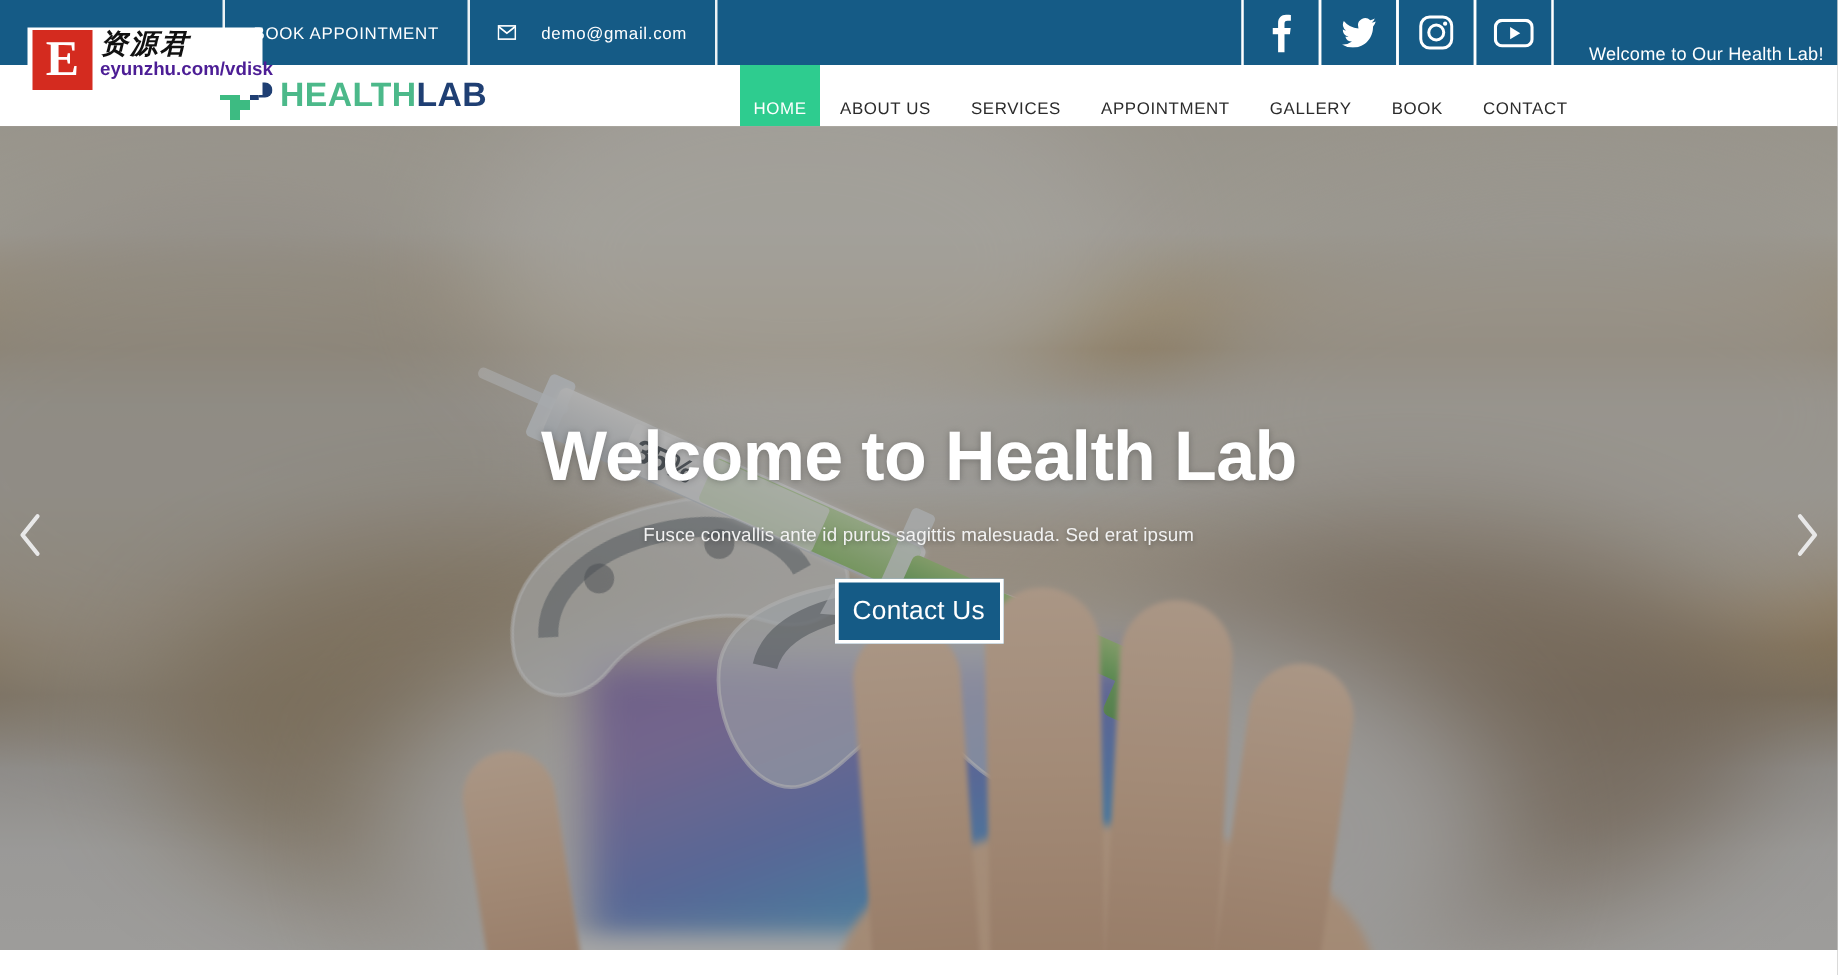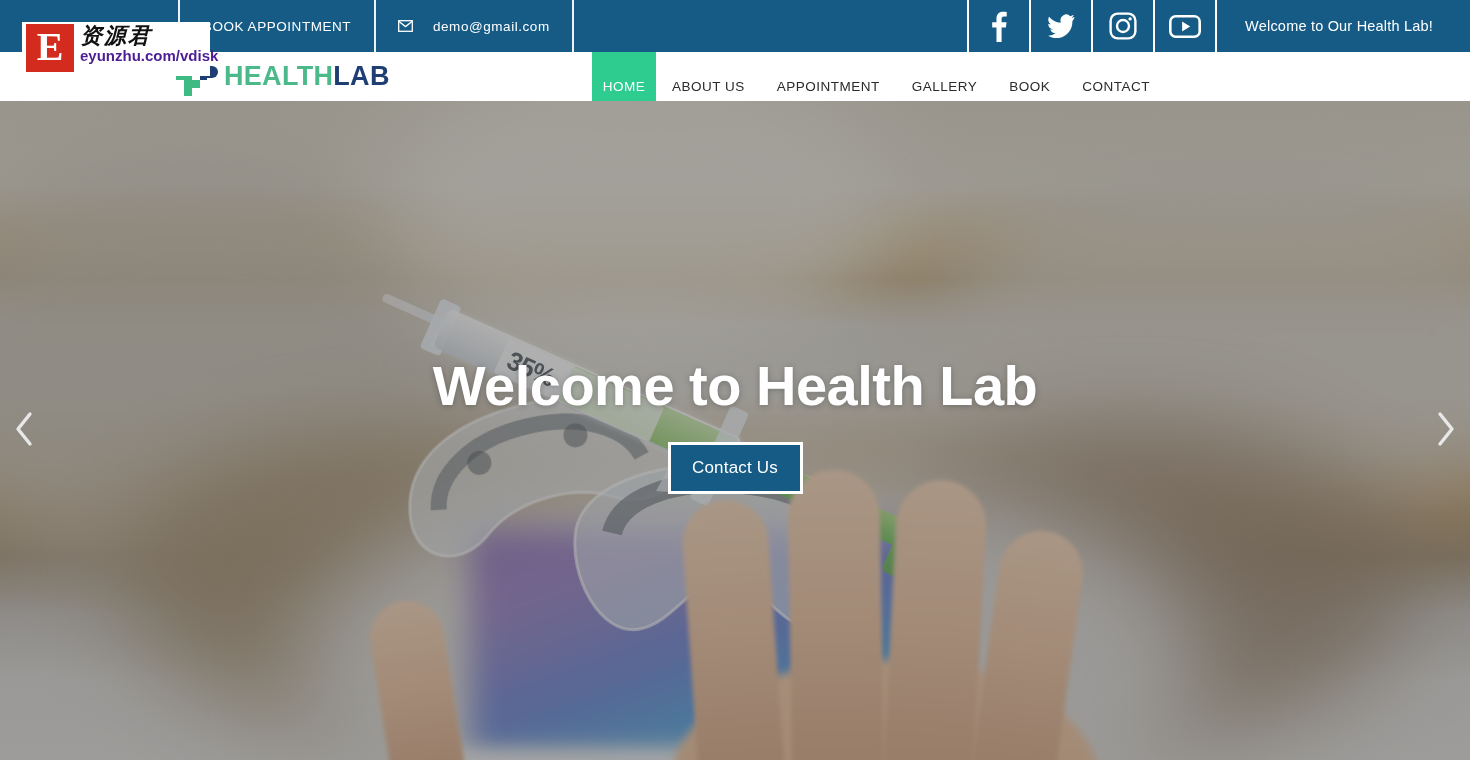--- a/index.html
+++ b/index.html
@@ -32,22 +32,22 @@
     display:flex; align-items:stretch;
   }
   .soc{
     width:64px;
     display:flex; align-items:center; justify-content:center;
     border-left:2px solid #fff; border-right:2px solid #fff;
     margin-right:-2px;
   }
   .soc svg{ display:block; }
   .tb-welcome{
-    display:flex; align-items:center;
-    padding:0 37px 0 30px;
+    display:flex; align-items:flex-end;
+    padding:0 11px 0 30px;
     font-size:14.5px; letter-spacing:.2px;
     white-space:nowrap;
   }
   .mail-ico{ display:inline-flex; align-items:center; }
 
   
   .header{
     position:relative;
     height:49px; width:100%;
     background:#ffffff;
@@ -274,21 +274,21 @@
     font-size:15px; color:#f2f2f2;
     letter-spacing:.15px;
     text-shadow:0 1px 4px rgba(0,0,0,.3);
   }
   .hero-btn{
     margin-top:26px;
     display:inline-flex; align-items:center; justify-content:center;
     width:135px; height:52px;
     background:#155b86; color:#fff;
     border:3px solid #fff;
-    font-size:17px; letter-spacing:.2px;
+    font-size:21px; letter-spacing:.2px;
     cursor:pointer;
     text-decoration:none;
   }
 
   
   .arrow{
     position:absolute; top:50%; transform:translateY(-50%);
     width:44px; height:60px;
     display:flex; align-items:center; justify-content:center;
     cursor:pointer;
@@ -428,20 +428,23 @@
           <path d="M8 0 C8 7, 4 9, 6 14 C8 19, 13 16, 13 9 L13 0 Z" fill="#2f6fb5"></path>
           <path d="M22 0 C22 7, 26 9, 24 14 C22 19, 17 16, 17 9 L17 0 Z" fill="#2f6fb5"></path>
         </svg>
       </span>
     </a>
 
     <a class="nav-item">
       <span>ABOUT US</span>
     </a>
     <a class="nav-item">
+      <span>SERVICES</span>
+    </a>
+    <a class="nav-item">
       <span>APPOINTMENT</span>
     </a>
     <a class="nav-item">
       <span>GALLERY</span>
     </a>
     <a class="nav-item">
       <span>BOOK</span>
     </a>
     <a class="nav-item">
       <span>CONTACT</span>
@@ -496,20 +499,21 @@
       <div class="finger f3"></div>
       <div class="finger f4"></div>
       <div class="finger f5"></div>
     </div>
   </div>
 
   <div class="hero-overlay"></div>
 
   <div class="hero-content">
     <h1 class="hero-title">Welcome to Health Lab</h1>
+    <p class="hero-sub">Fusce convallis ante id purus sagittis malesuada. Sed erat ipsum</p>
     <a class="hero-btn">
       <span>Contact Us</span>
     </a>
   </div>
 
   <div class="arrow arrow-left">
     <span>
       <svg width="22" height="36" viewBox="0 0 22 36" fill="none">
         <path d="M17 3 L5 18 L17 33" stroke="#e8e8e8" stroke-width="3.4" fill="none" stroke-linecap="round" stroke-linejoin="round"></path>
       </svg>

